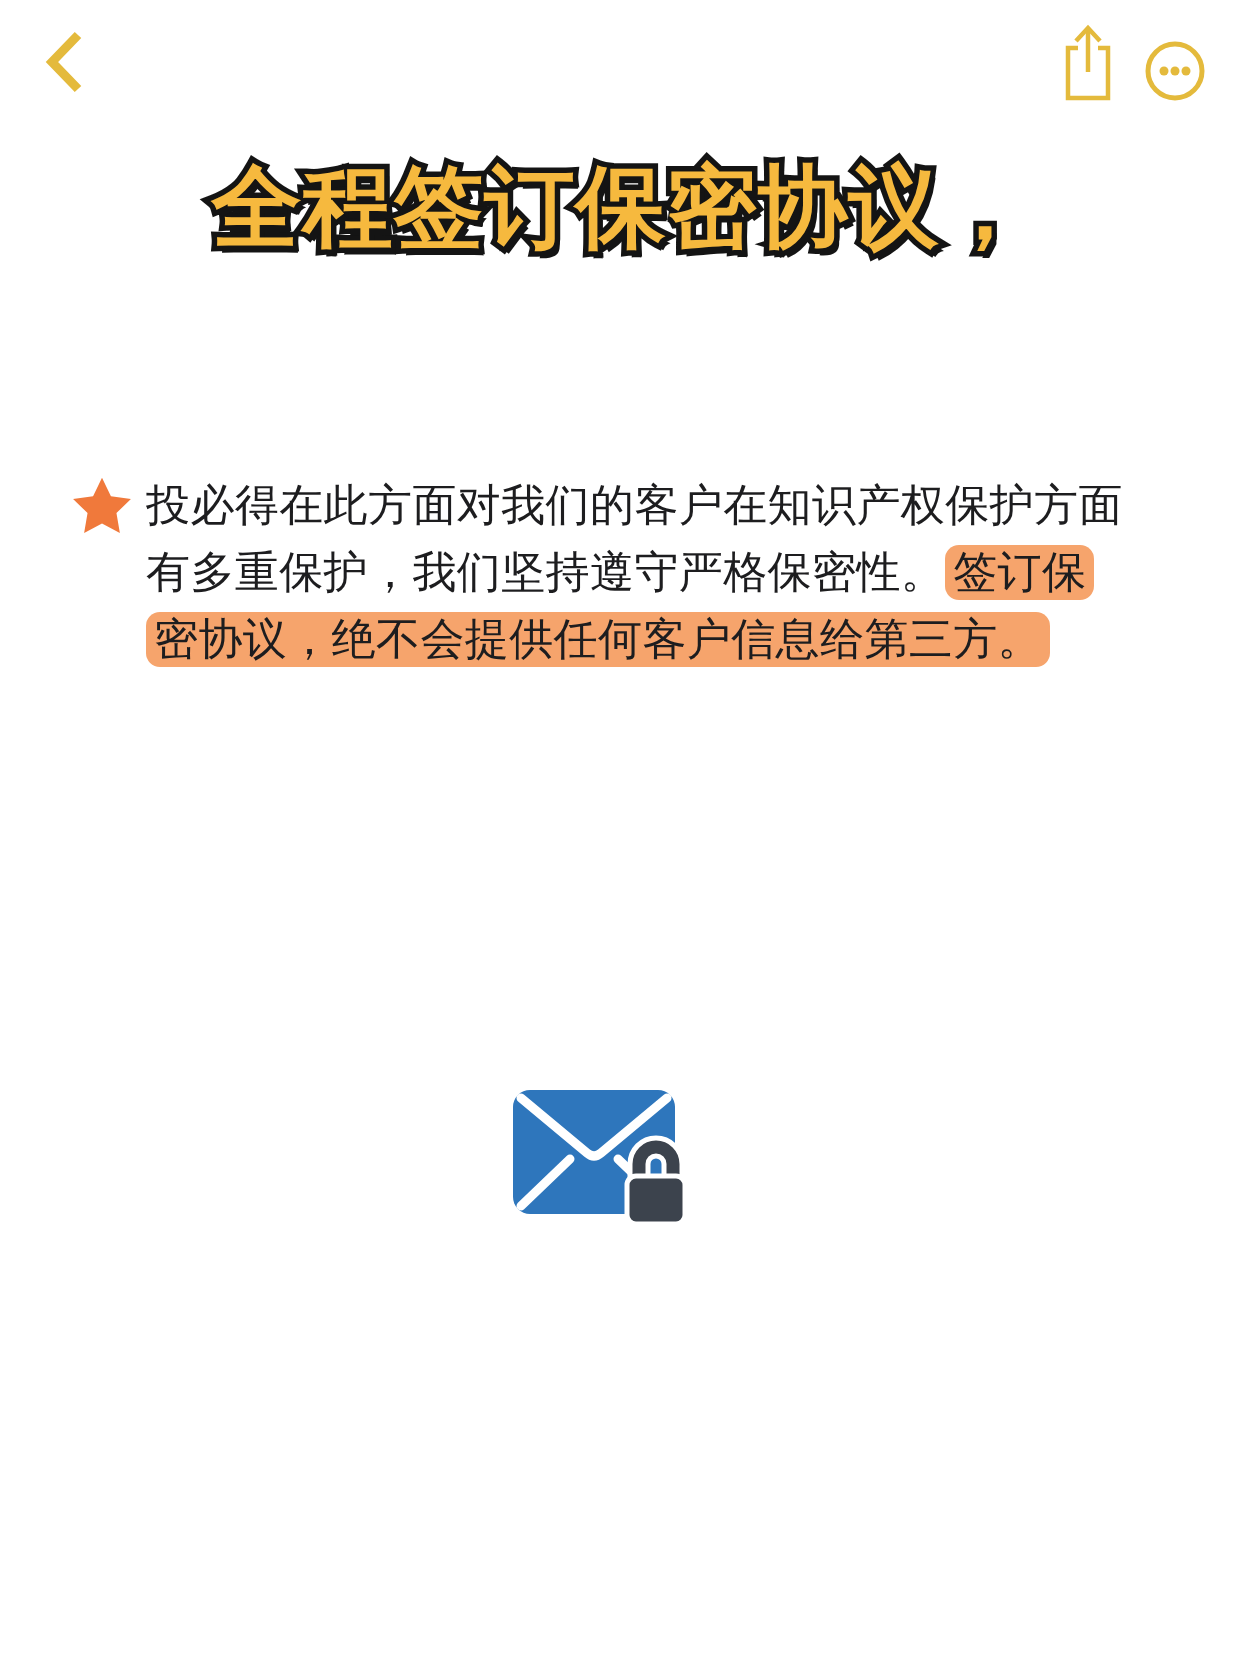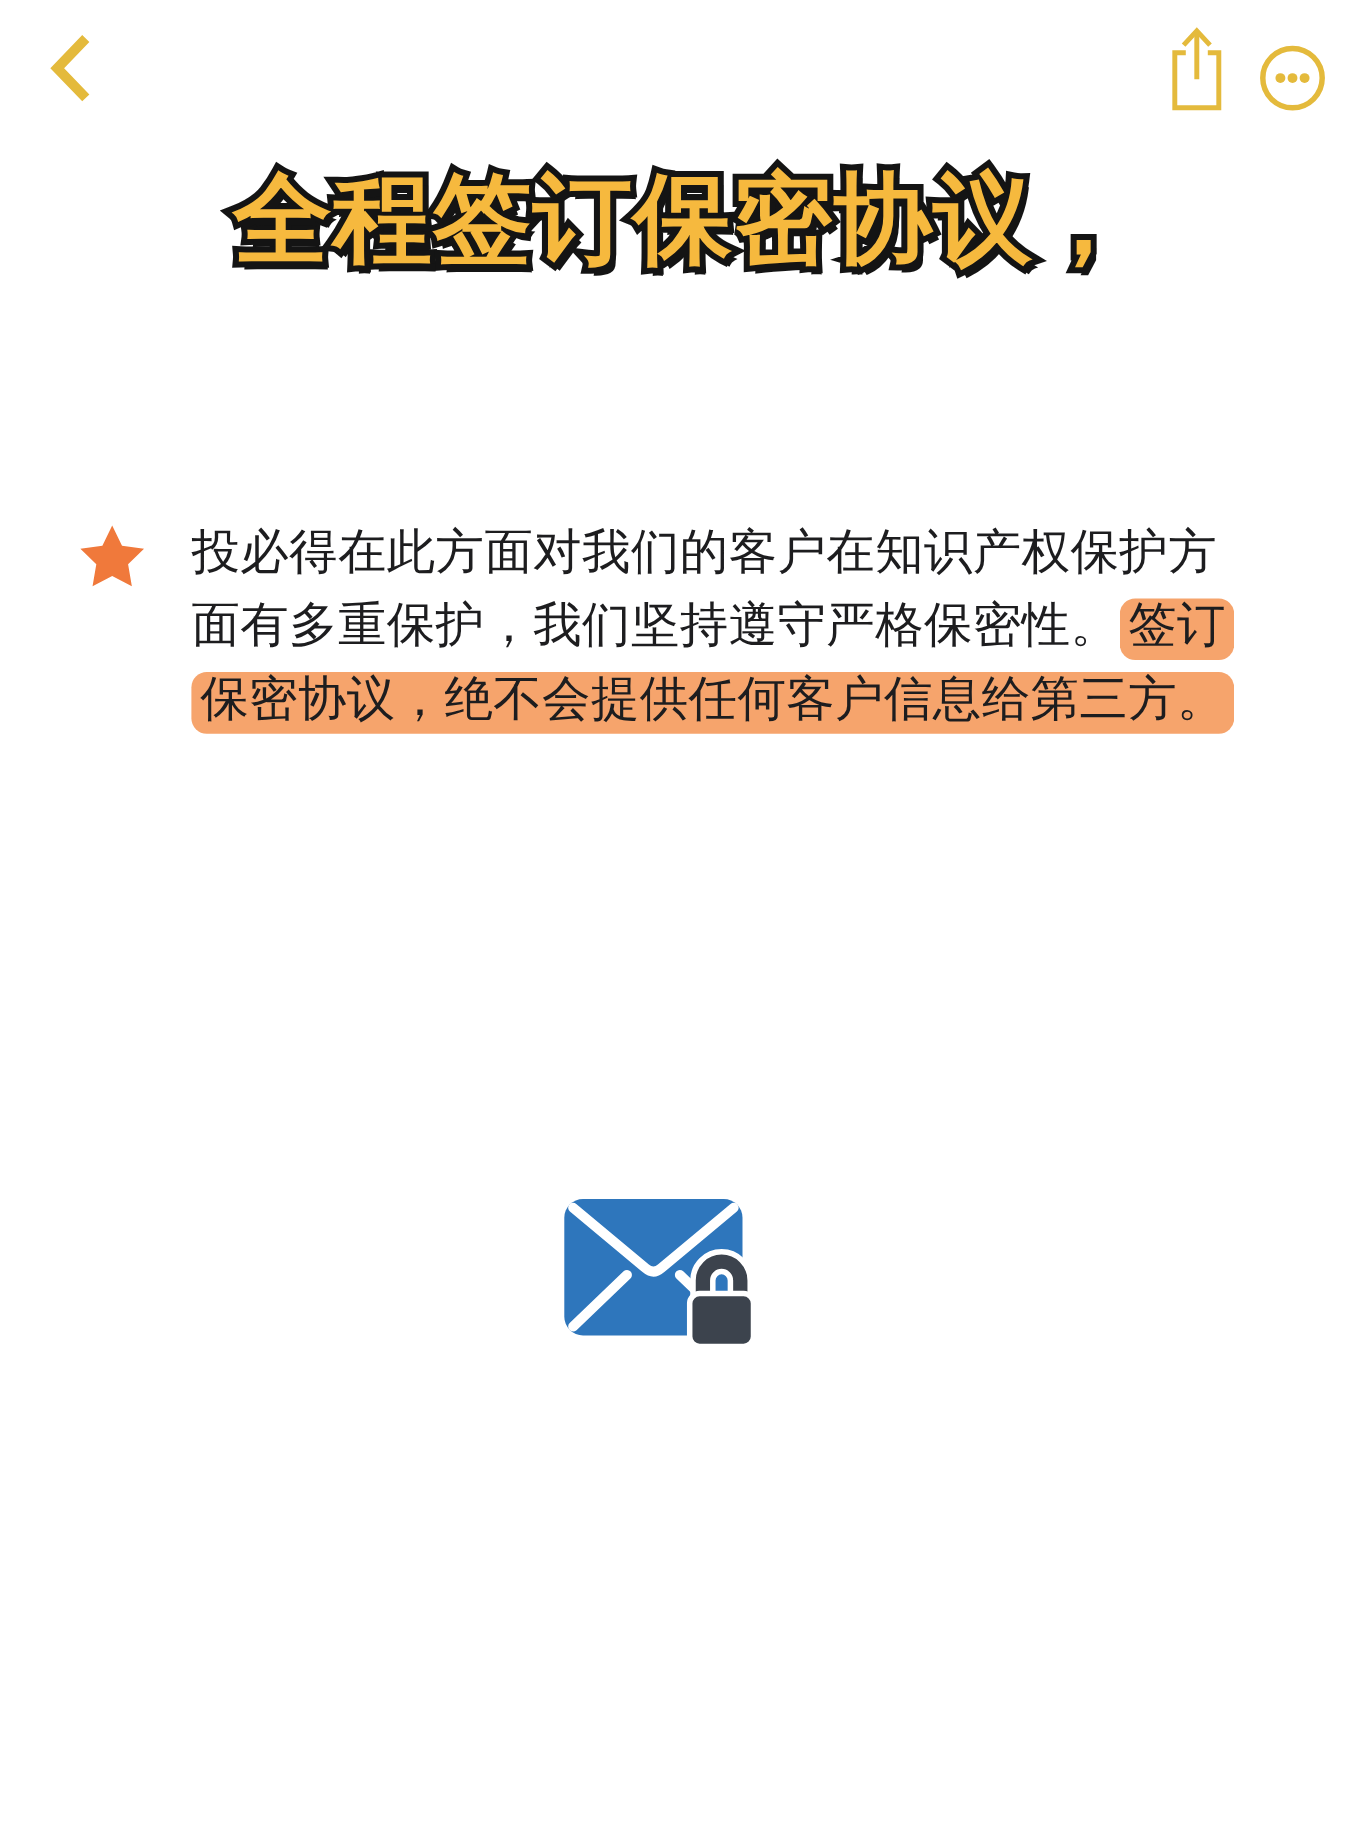--- a/index.html
+++ b/index.html
@@ -1,36 +1,36 @@
 <!DOCTYPE html>
 <html><head>
 <meta charset="utf-8">
 <style>
   html,body{margin:0;padding:0;background:#ffffff;}
   #page{
     position:relative;width:1242px;height:1388px;background:#ffffff;overflow:hidden;
-    font-family:Liberation Mono, monospace;
+    font-family:Liberation Serif, serif;
   }
   
   .nav-btn{position:absolute;background:none;border:none;padding:0;cursor:pointer;line-height:0;}
   #back-btn{top:30px;left:42px;width:44px;height:64px;}
   #share-btn{top:24px;left:1062px;width:52px;height:78px;}
   #more-btn{top:40px;left:1144px;width:62px;height:62px;}
   
   #title{
     position:absolute;top:136px;left:0;width:1242px;text-align:center;
     font-weight:900;color:#F6B93E;
     -webkit-text-stroke:11px #141414;paint-order:stroke fill;
     text-shadow:5px 7px 0 #141414;
     letter-spacing:1px;line-height:1.13;
   }
   #title .t-line1{font-size:90px;display:block;}
   #title .t-line2{font-size:99px;display:block;}
   
-  .bullet{position:absolute;left:70px;width:1070px;display:flex;gap:40px;align-items:flex-start;}
+  .bullet{position:absolute;left:70px;width:1070px;display:flex;gap:12px;align-items:flex-start;}
   .bullet .star{flex:none;width:64px;height:62px;margin-top:3px;}
   .bullet .text{
     margin:0;width:982px;font-size:44px;line-height:67px;color:#1D1D1F;
     font-weight:500;letter-spacing:0.4px;
   }
   #bullet-1{top:472px;}
   #bullet-2{top:686px;}
   #bullet-3{top:1221px;}
   .hl{
     padding:3px 8px;border-radius:14px;

